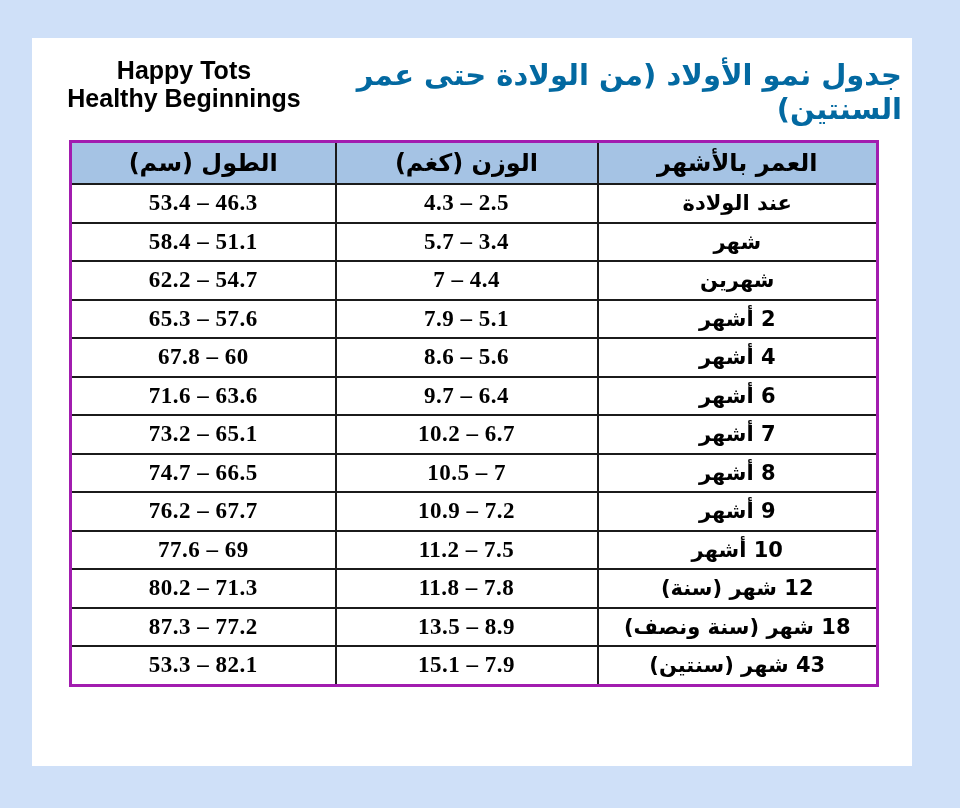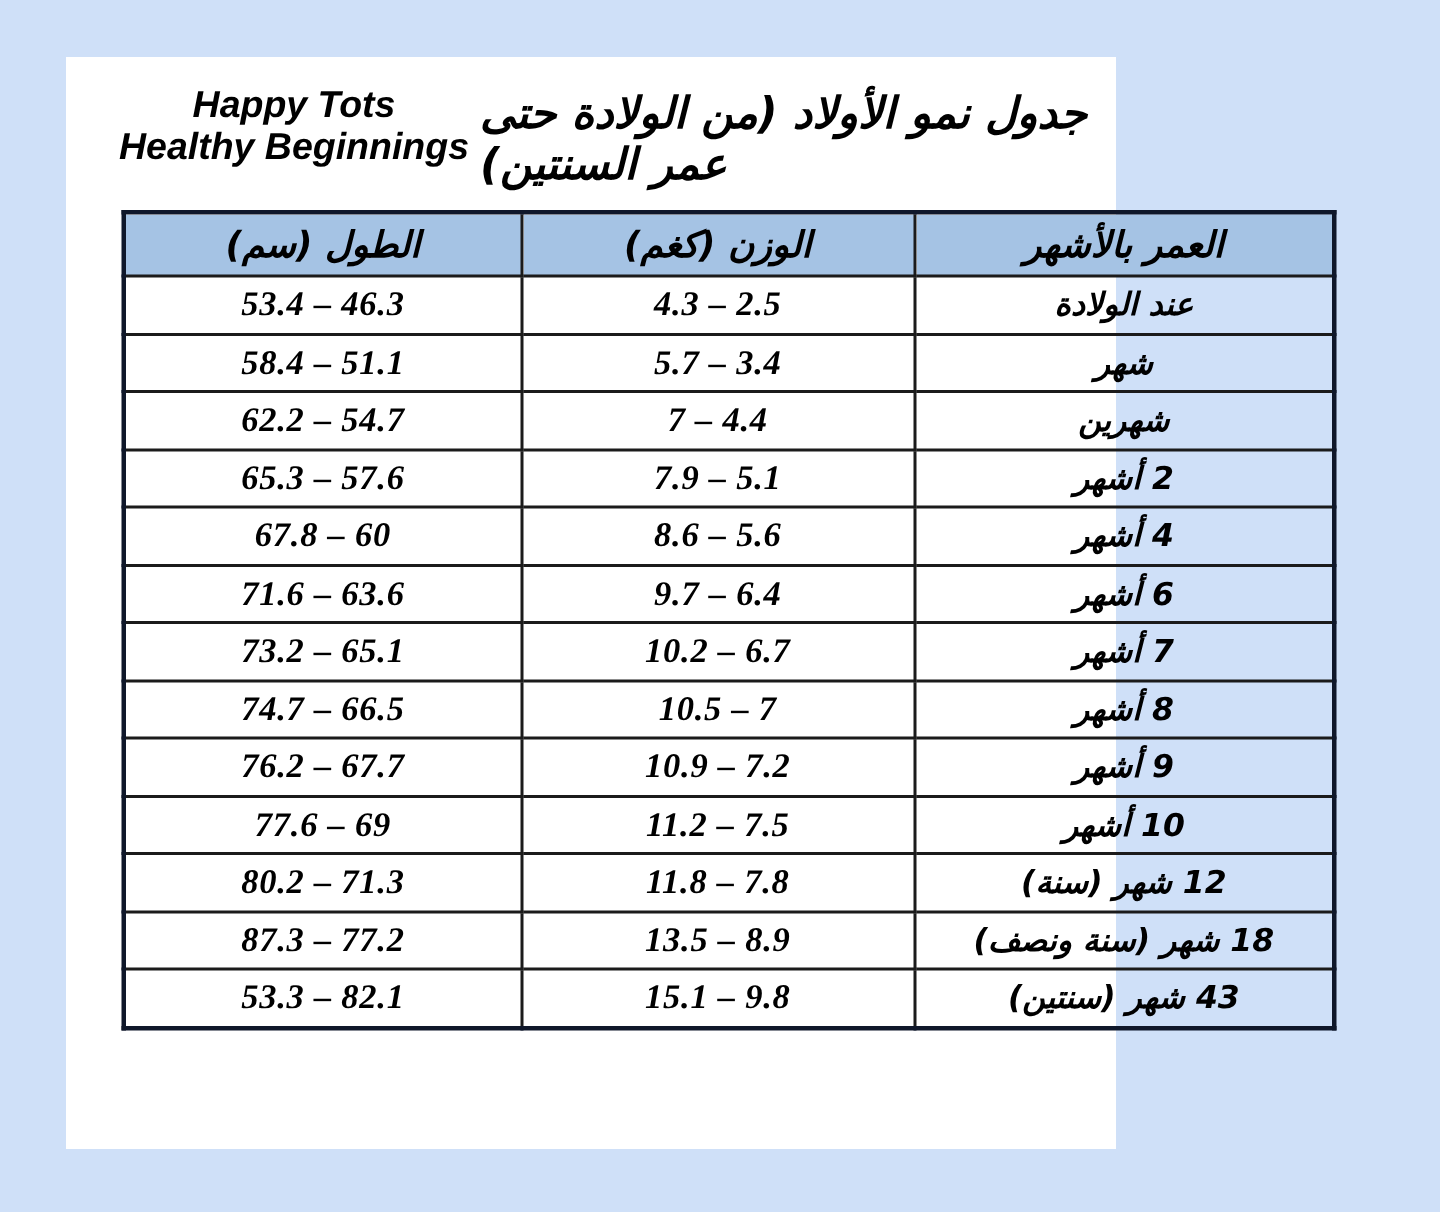--- a/index.html
+++ b/index.html
@@ -9,60 +9,59 @@
   body {
     width: 960px;
     height: 808px;
     background: #cfe0f8;
     position: relative;
     font-family: "Liberation Sans", sans-serif;
     overflow: hidden;
   }
   .page {
     position: absolute;
-    left: 44px;
+    left: 32px;
     top: 38px;
-    width: 700px;
+    width: 880px;
     height: 728px;
     background: #ffffff;
-    font-style: italic;
   }
   .top-area {
     display: flex;
     align-items: flex-start;
     padding: 18px 10px 0 32px;
   }
   .brand {
     width: 240px;
     text-align: center;
     font-family: "Liberation Sans", sans-serif;
     font-weight: bold;
     color: #000000;
     line-height: 1.12;
     letter-spacing: 0px;
   }
   .brand .line1 { font-size: 25px; }
   .brand .line2 { font-size: 25px; white-space: nowrap; text-align: center; }
   .title-ar {
     flex: 1;
-    text-align: left;
+    text-align: right;
     direction: rtl;
     font-family: "DejaVu Sans", sans-serif;
     font-weight: bold;
     font-size: 29px;
-    color: #000000;
+    color: #0369a1;
     padding-top: 2px;
     padding-left: 4px;
   }
   table.growth {
     border-collapse: collapse;
     table-layout: fixed;
     margin: 14px 0 0 37px;
     width: 807px;
-    border: 3px solid #0f172a;
+    border: 3px solid #a21caf;
   }
   table.growth col.c-height { width: 265px; }
   table.growth col.c-weight { width: 262px; }
   table.growth col.c-age    { width: 280px; }
   table.growth th, table.growth td {
     border: 2px solid #1b1b1b;
     text-align: center;
     vertical-align: middle;
     padding: 0 4px;
     overflow: hidden;
@@ -174,19 +173,19 @@
           <td class="num" dir="ltr">11.8 – 7.8</td>
           <td class="age" dir="rtl">12 شهر (سنة)</td>
         </tr>
         <tr>
           <td class="num" dir="ltr">87.3 – 77.2</td>
           <td class="num" dir="ltr">13.5 – 8.9</td>
           <td class="age" dir="rtl">18 شهر (سنة ونصف)</td>
         </tr>
         <tr>
           <td class="num" dir="ltr">53.3 – 82.1</td>
-          <td class="num" dir="ltr">15.1 – 9.8</td>
+          <td class="num" dir="ltr">15.1 – 7.9</td>
           <td class="age" dir="rtl">43 شهر (سنتين)</td>
         </tr>
       </tbody>
   </table>
 
 </div>
 
 </body></html>

